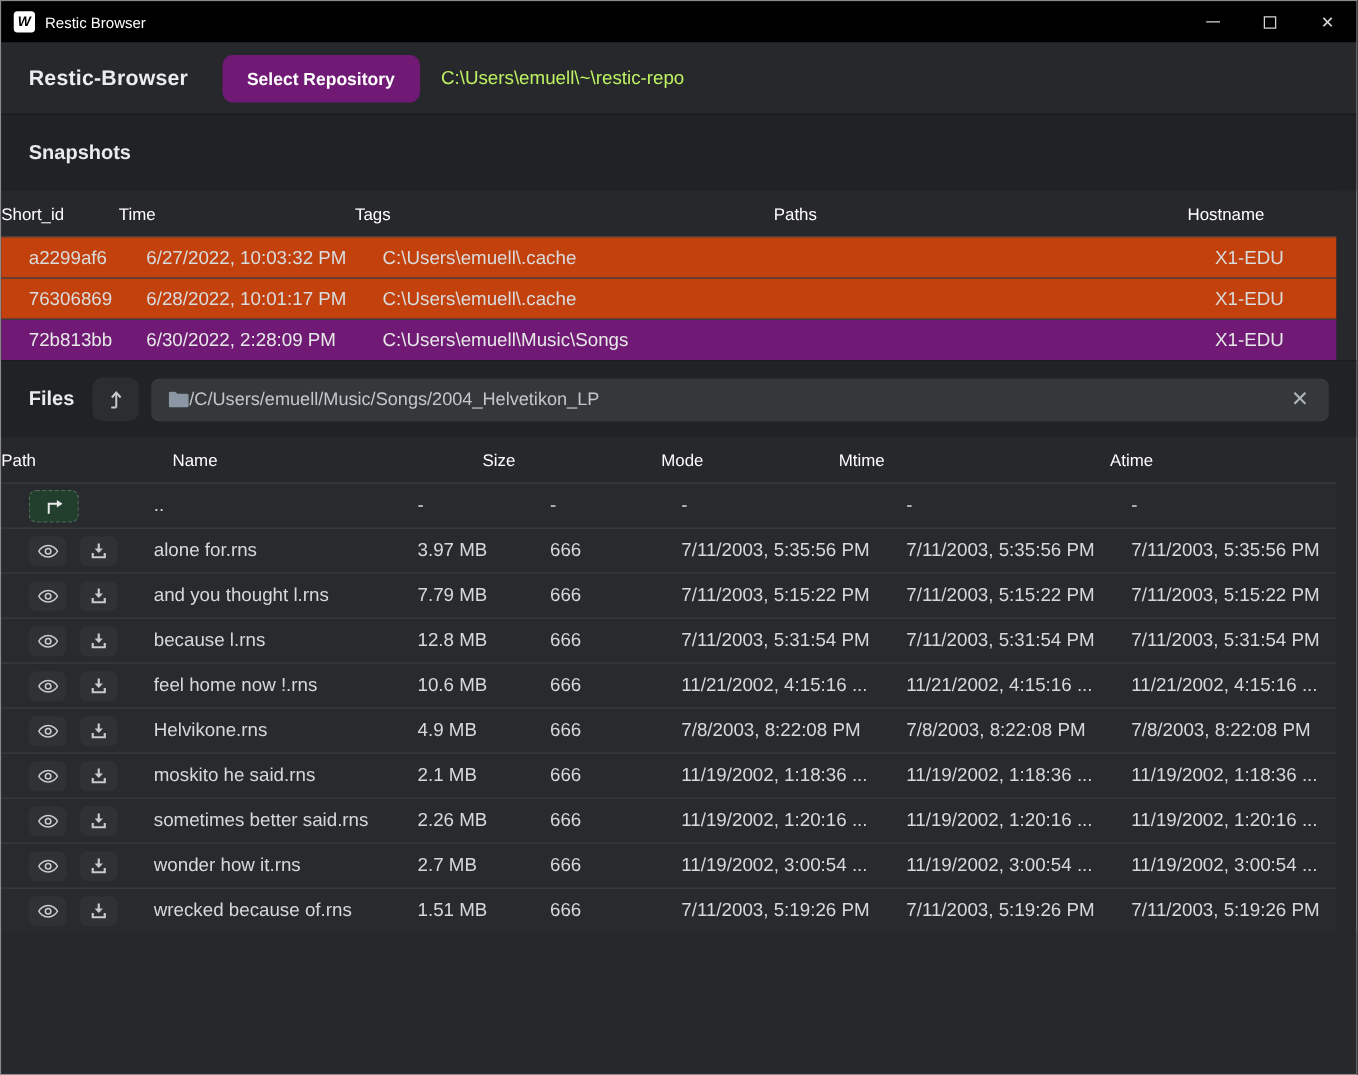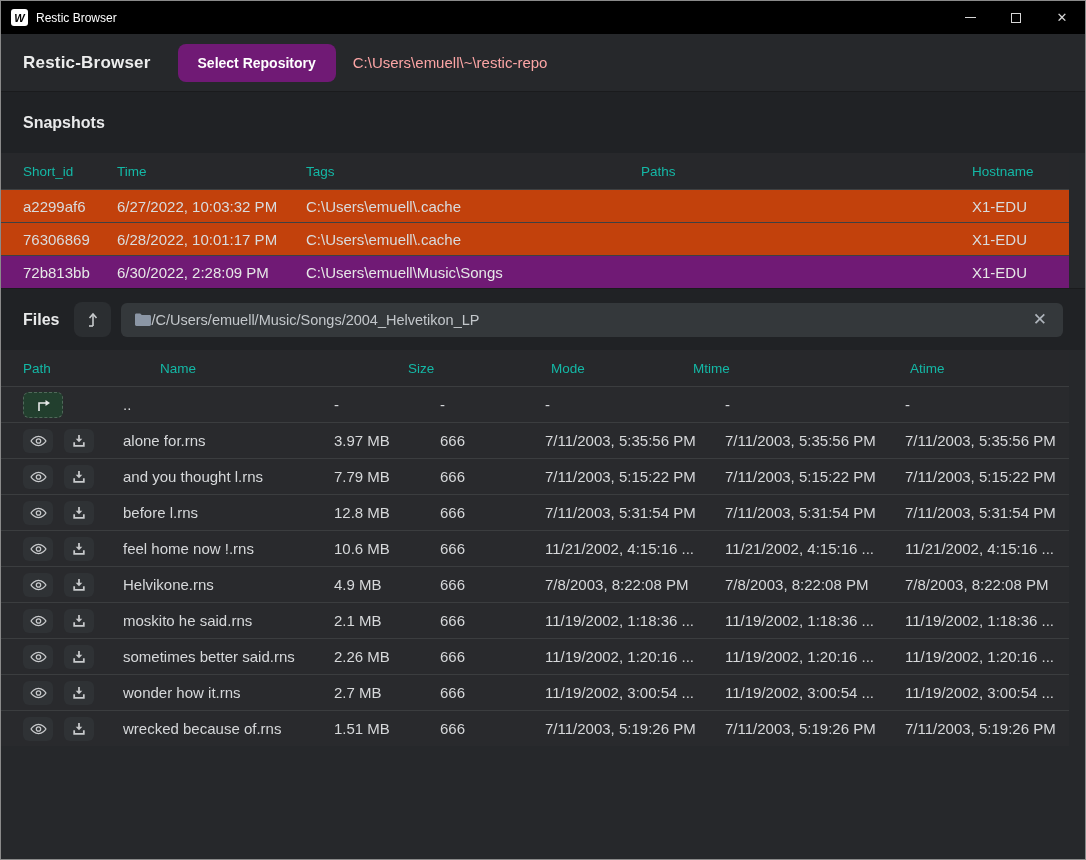--- a/index.html
+++ b/index.html
@@ -28,31 +28,31 @@
   .maximize-glyph { width:10px; height:10px; border:1px solid #d6d6d6; display:inline-block; }
   .minimize-glyph { width:11px; height:0; border-top:1px solid #d6d6d6; display:inline-block; }
 
   
   .app-header { height:57px; background:#26282b; display:flex; align-items:center; padding:0 22px; flex:0 0 auto; }
   .app-title { font-size:17px; font-weight:700; color:#eceded; letter-spacing:.2px; }
   .select-repo-btn {
     margin-left:27px; background:#701a75; color:#fff; font-weight:700; font-size:14px;
     padding:11px 20px; border-radius:8px; border:none; font-family:inherit;
   }
-  .repo-path { margin-left:17px; color:#fca5a5; font-size:15px; }
+  .repo-path { margin-left:17px; color:#bef264; font-size:15px; }
 
   
   .section-strip { height:62px; background:#202225; display:flex; align-items:center; padding:0 22px; border-top:1px solid #1a1b1d; flex:0 0 auto; }
   .section-title { font-size:16px; font-weight:700; color:#e9eaeb;text-align:right; }
 
   
   .table-wrap { margin-right:16px; flex:0 0 auto; }
   .thead {
     display:grid; align-items:center; height:36px; background:#27282b;
-    color:#14b8a6; font-size:13.5px; padding-left:22px;
+    color:#ffffff; font-size:13.5px; 
   }
   .snap-grid { grid-template-columns: 94px 189px 335px 331px 1fr; }
   .file-grid { grid-template-columns: 100px 211px 106px 105px 180px 180px 1fr; gap: 37px; }
   .snap-row {
     display:grid; align-items:center; height:33px; background:#c2410c;
     border-top:1px solid #3e4042; color:#d9dbdd; font-size:15px; padding-left:22px;
     grid-template-columns: 94px 189px 335px 331px 1fr;
   }
   .snap-row.selected { background:#701a75; color:#e6e8e7; }
   .file-row {
@@ -277,21 +277,21 @@
       <button class="icon-btn">
         <span>
           <svg width="14" height="14" viewBox="0 0 16 16">
             <path d="M8 1 L8 8" stroke="#c8cacc" stroke-width="2" fill="none"></path>
             <path d="M4.2 5.5 L8 9.5 L11.8 5.5 Z" fill="#c8cacc"></path>
             <path d="M1.5 9.5 L1.5 14.5 L14.5 14.5 L14.5 9.5 L12.5 9.5 L12.5 12.5 L3.5 12.5 L3.5 9.5 Z" fill="#c8cacc"></path>
           </svg>
         </span>
       </button>
     </div>
-    <div class="cell">before l.rns</div>
+    <div class="cell">because l.rns</div>
     <div class="cell">12.8 MB</div>
     <div class="cell">666</div>
     <div class="cell">7/11/2003, 5:31:54 PM</div>
     <div class="cell">7/11/2003, 5:31:54 PM</div>
     <div class="cell">7/11/2003, 5:31:54 PM</div>
   </div>
 
   <div class="file-row">
     <div class="btn-cell">
       <button class="icon-btn">

